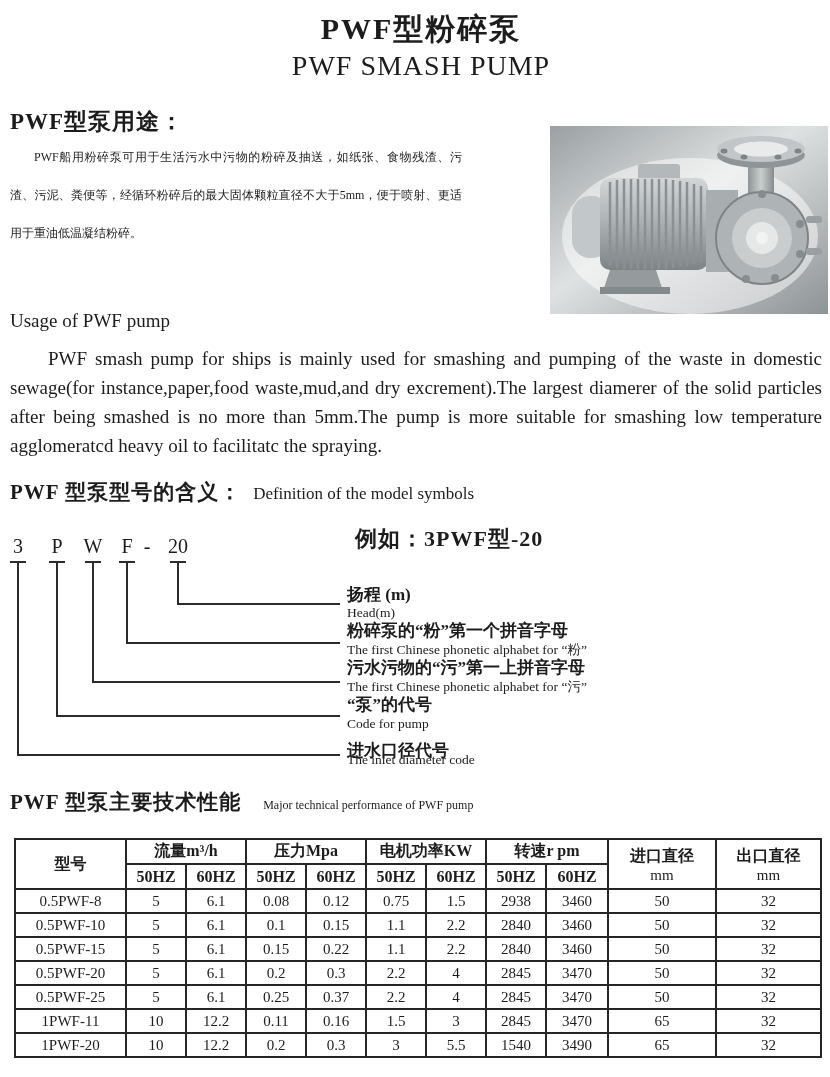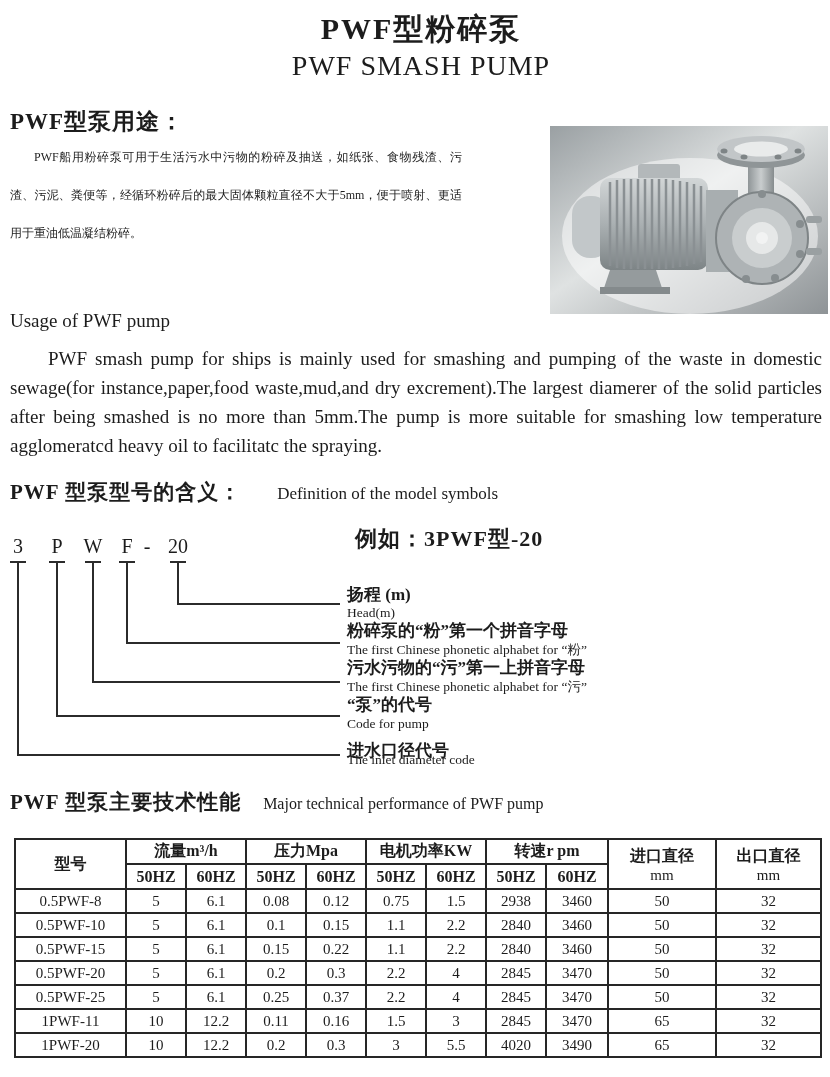--- a/index.html
+++ b/index.html
@@ -18,39 +18,39 @@
   .usage-en-heading{position:absolute;left:10px;top:310px;font-size:19px;}
   .usage-en{position:absolute;left:10px;top:344px;width:812px;font-size:19px;line-height:29px;
             text-indent:2em;text-align:justify;}
 
   
   .pump-figure{position:absolute;left:550px;top:126px;width:278px;height:188px;}
 
   
   .def-heading{position:absolute;left:10px;top:478px;white-space:nowrap;}
   .def-heading .zh{font-size:21px;font-weight:600;letter-spacing:1px;}
-  .def-heading .en{font-size:17px;margin-left:36px;font-weight:500;}
+  .def-heading .en{font-size:17px;margin-left:12px;font-weight:500;}
   .example{position:absolute;left:355px;top:524px;font-size:22px;font-weight:600;letter-spacing:1px;text-align:right;}
 
   .diagram{position:absolute;left:0;top:535px;width:830px;height:250px;}
   .diagram svg{position:absolute;left:0;top:0;}
   .sym{position:absolute;top:0;font-size:20px;font-weight:500;transform:translateX(-50%);}
   .sym0{left:18px;} .sym1{left:57px;} .sym2{left:93px;} .sym3{left:127px;} .sym4{left:147px;} .sym5{left:178px;}
   .dlabel-zh{position:absolute;left:347px;font-size:17px;font-weight:600;white-space:nowrap;}
   .dlabel-en{position:absolute;left:347px;font-size:13.5px;white-space:nowrap;}
   .zh0{top:48px;} .en0{top:70px;}
   .zh1{top:84px;} .en1{top:106px;}
   .zh2{top:121px;} .en2{top:143px;}
   .zh3{top:158px;} .en3{top:181px;}
   .zh4{top:195px;margin-top:9px;} .en4{top:217px;}
 
   
   .perf-heading{position:absolute;left:10px;top:788px;white-space:nowrap;}
   .perf-heading .zh{font-size:21px;font-weight:600;letter-spacing:1px;}
-  .perf-heading .en{font-size:16px;margin-left:22px;font-weight:500;}
+  .perf-heading .en{font-size:12px;margin-left:22px;font-weight:500;}
 
   .spec-table{position:absolute;left:14px;top:838px;width:806px;border-collapse:collapse;
               table-layout:fixed;text-align:center;font-size:15px;}
   .spec-table th,.spec-table td{border:2px solid #262626;padding:0;overflow:hidden;}
   .spec-table thead th{font-size:16px;font-weight:600;}
   .spec-table thead tr{height:25px;}
   .spec-table tbody tr{height:24px;}
   .spec-table tbody td{font-weight:500;}
   .spec-table .unit{display:block;font-size:15px;font-weight:500;line-height:16px;}
 </style>
@@ -285,21 +285,21 @@
           <td>32</td>
         </tr>
         <tr>
           <td>1PWF-20</td>
           <td>10</td>
           <td>12.2</td>
           <td>0.2</td>
           <td>0.3</td>
           <td>3</td>
           <td>5.5</td>
-          <td>4020</td>
+          <td>1540</td>
           <td>3490</td>
           <td>65</td>
           <td>32</td>
         </tr>
       </tbody>
   </table>
 
 </div>
 
 </body></html>

